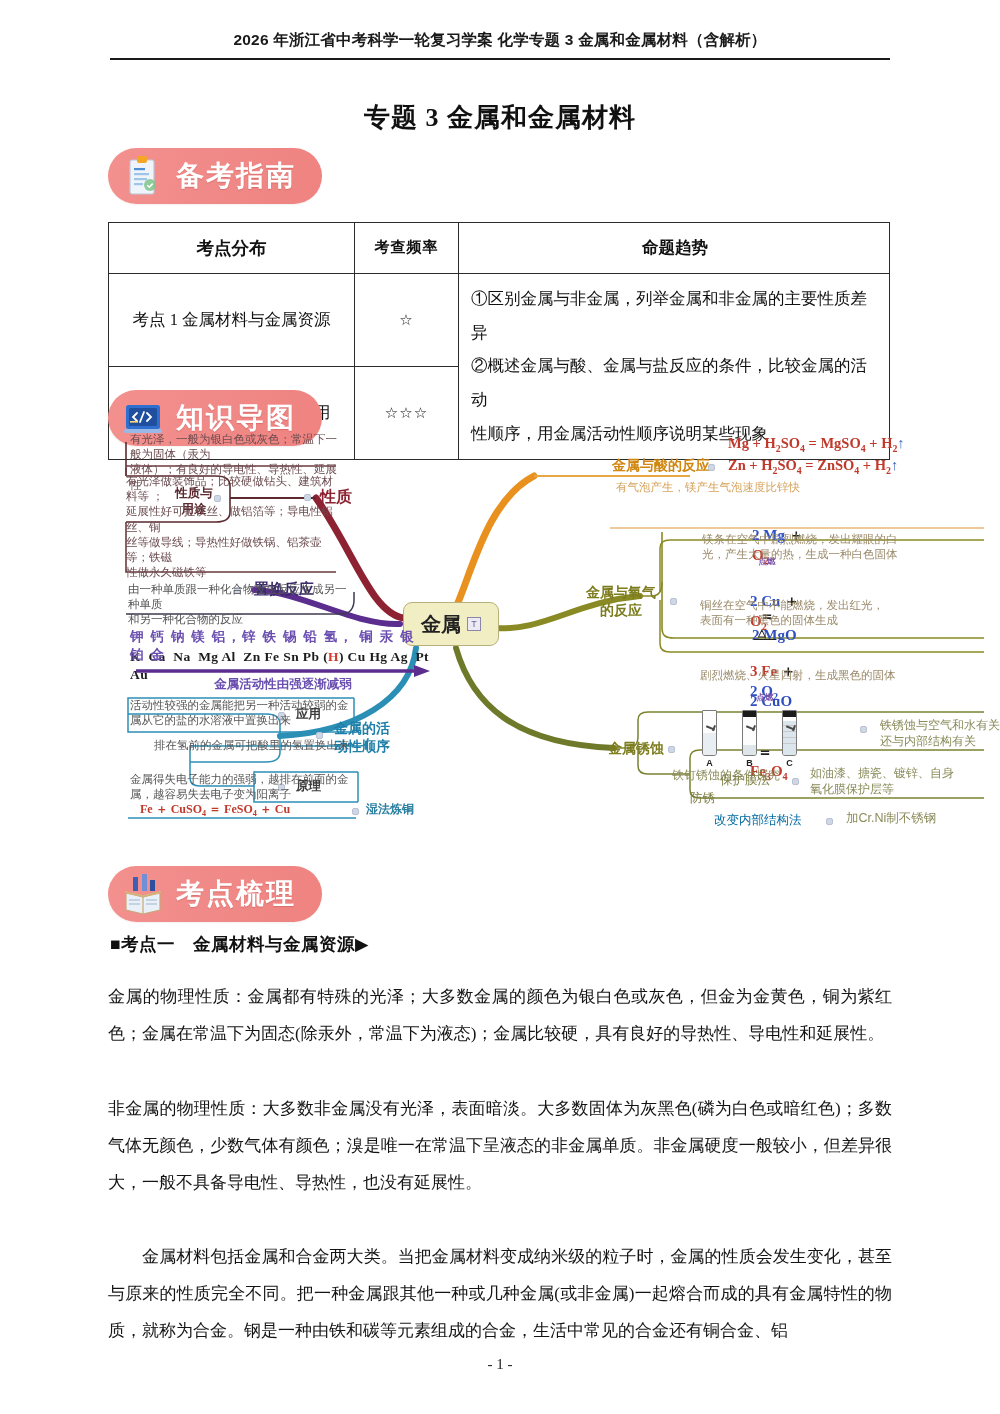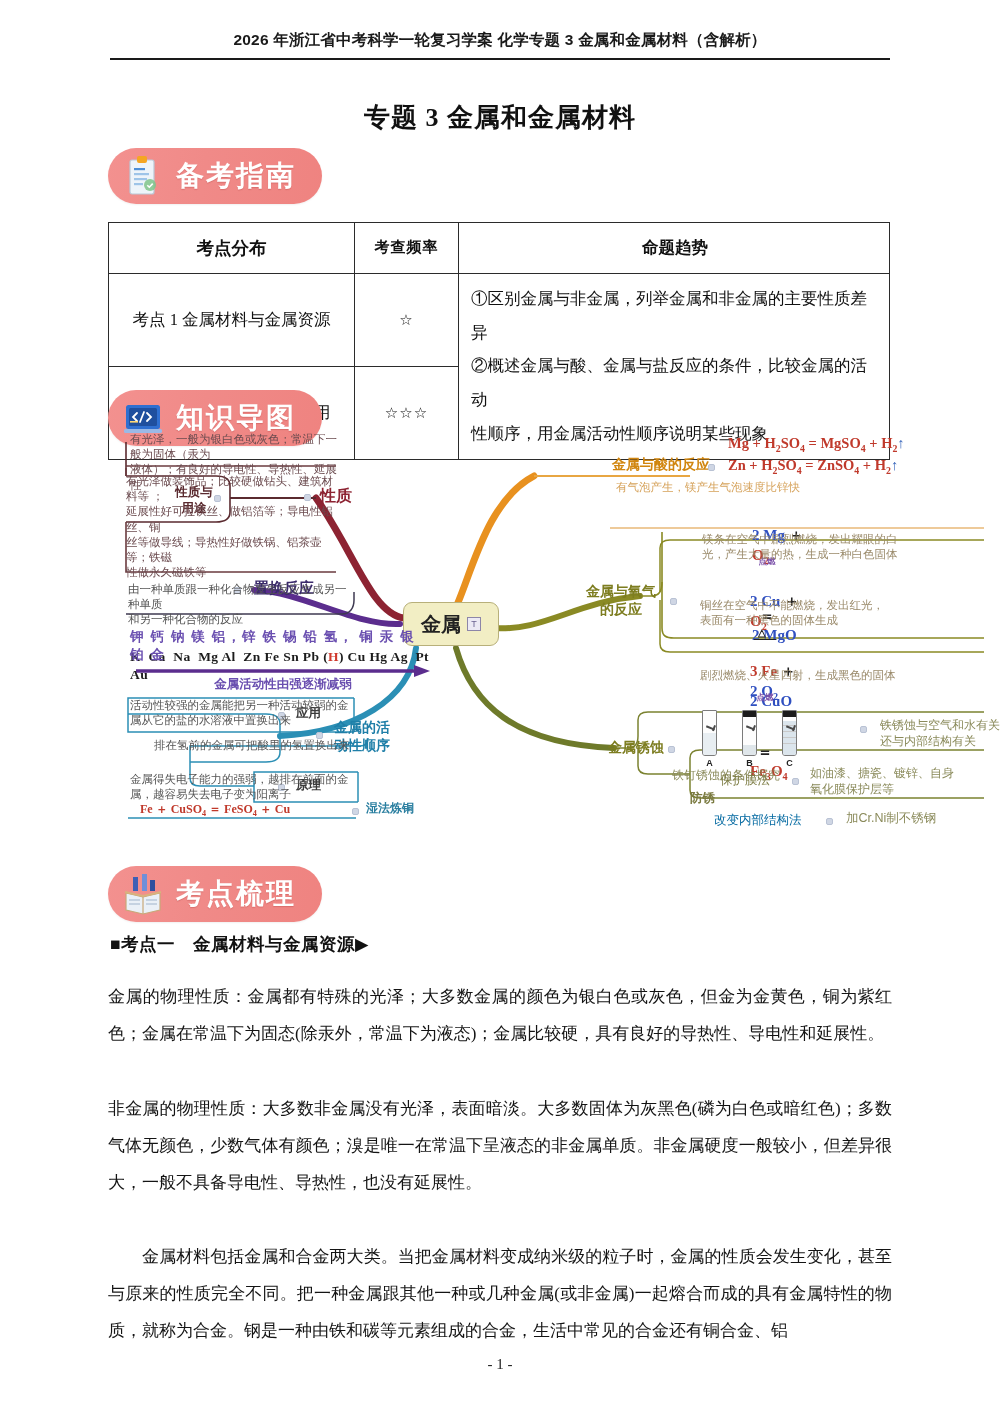--- a/index.html
+++ b/index.html
@@ -73,21 +73,21 @@
   }
   .mm-svg { position: absolute; left: 0; top: 0; }
   .mm-label {
     position: absolute;
     font-family: "Liberation Sans", "DejaVu Sans", sans-serif;
     line-height: 1.32;
     white-space: pre-line;
   }
   .mm-node {
     position: absolute;
-    font-family: Liberation Mono, monospace;
+    font-family: Liberation Serif, serif;
     font-weight: bold;
     line-height: 1.28;
     white-space: pre-line;
   }
   .central {
     position: absolute; left: 292px; top: 170px;
     width: 96px; height: 44px;
     background: #f2eec4; border: 1.4px solid #b8b07a; border-radius: 9px;
     display: flex; align-items: center; justify-content: center; gap: 6px;
     font-family: "Liberation Sans", "DejaVu Sans", sans-serif;
@@ -388,21 +388,21 @@
           <div class="nail2"></div>
       </div>
       <div class="lbl">C</div>
     </div>
     <div class="mm-label" style="left:568px; top:336px; width:180px; color:#8a8a5a; font-size:12px;">铁钉锈蚀的条件探究</div>
 
     <div class="dot" style="left:756px; top:294px;"></div>
     <div class="mm-label" style="left:776px; top:286px; width:190px; color:#8a8a5a; font-size:12px;">铁锈蚀与空气和水有关，
 还与内部结构有关</div>
 
-    <div class="mm-label" style="left:562px; top:358px; color:#7a7a40; font-size:12.5px; font-weight:bold;padding-left:24px;">防锈</div>
+    <div class="mm-label" style="left:562px; top:358px; color:#7a7a40; font-size:12.5px; font-weight:normal;padding-left:24px;">防锈</div>
     <div class="mm-label" style="left:616px; top:340px; color:#7a7a40; font-size:12.5px;">保护膜法</div>
     <div class="dot" style="left:688px; top:346px;"></div>
     <div class="mm-label" style="left:706px; top:334px; width:190px; color:#8a8a5a; font-size:12px;">如油漆、搪瓷、镀锌、自身
 氧化膜保护层等</div>
 
     <div class="mm-label" style="left:610px; top:380px; color:#0369a1; font-size:12.5px;">改变内部结构法</div>
     <div class="dot" style="left:722px; top:386px;"></div>
     <div class="mm-label" style="left:742px; top:378px; width:190px; color:#8a8a5a; font-size:12.5px;">加Cr.Ni制不锈钢</div>
   </div>
 

